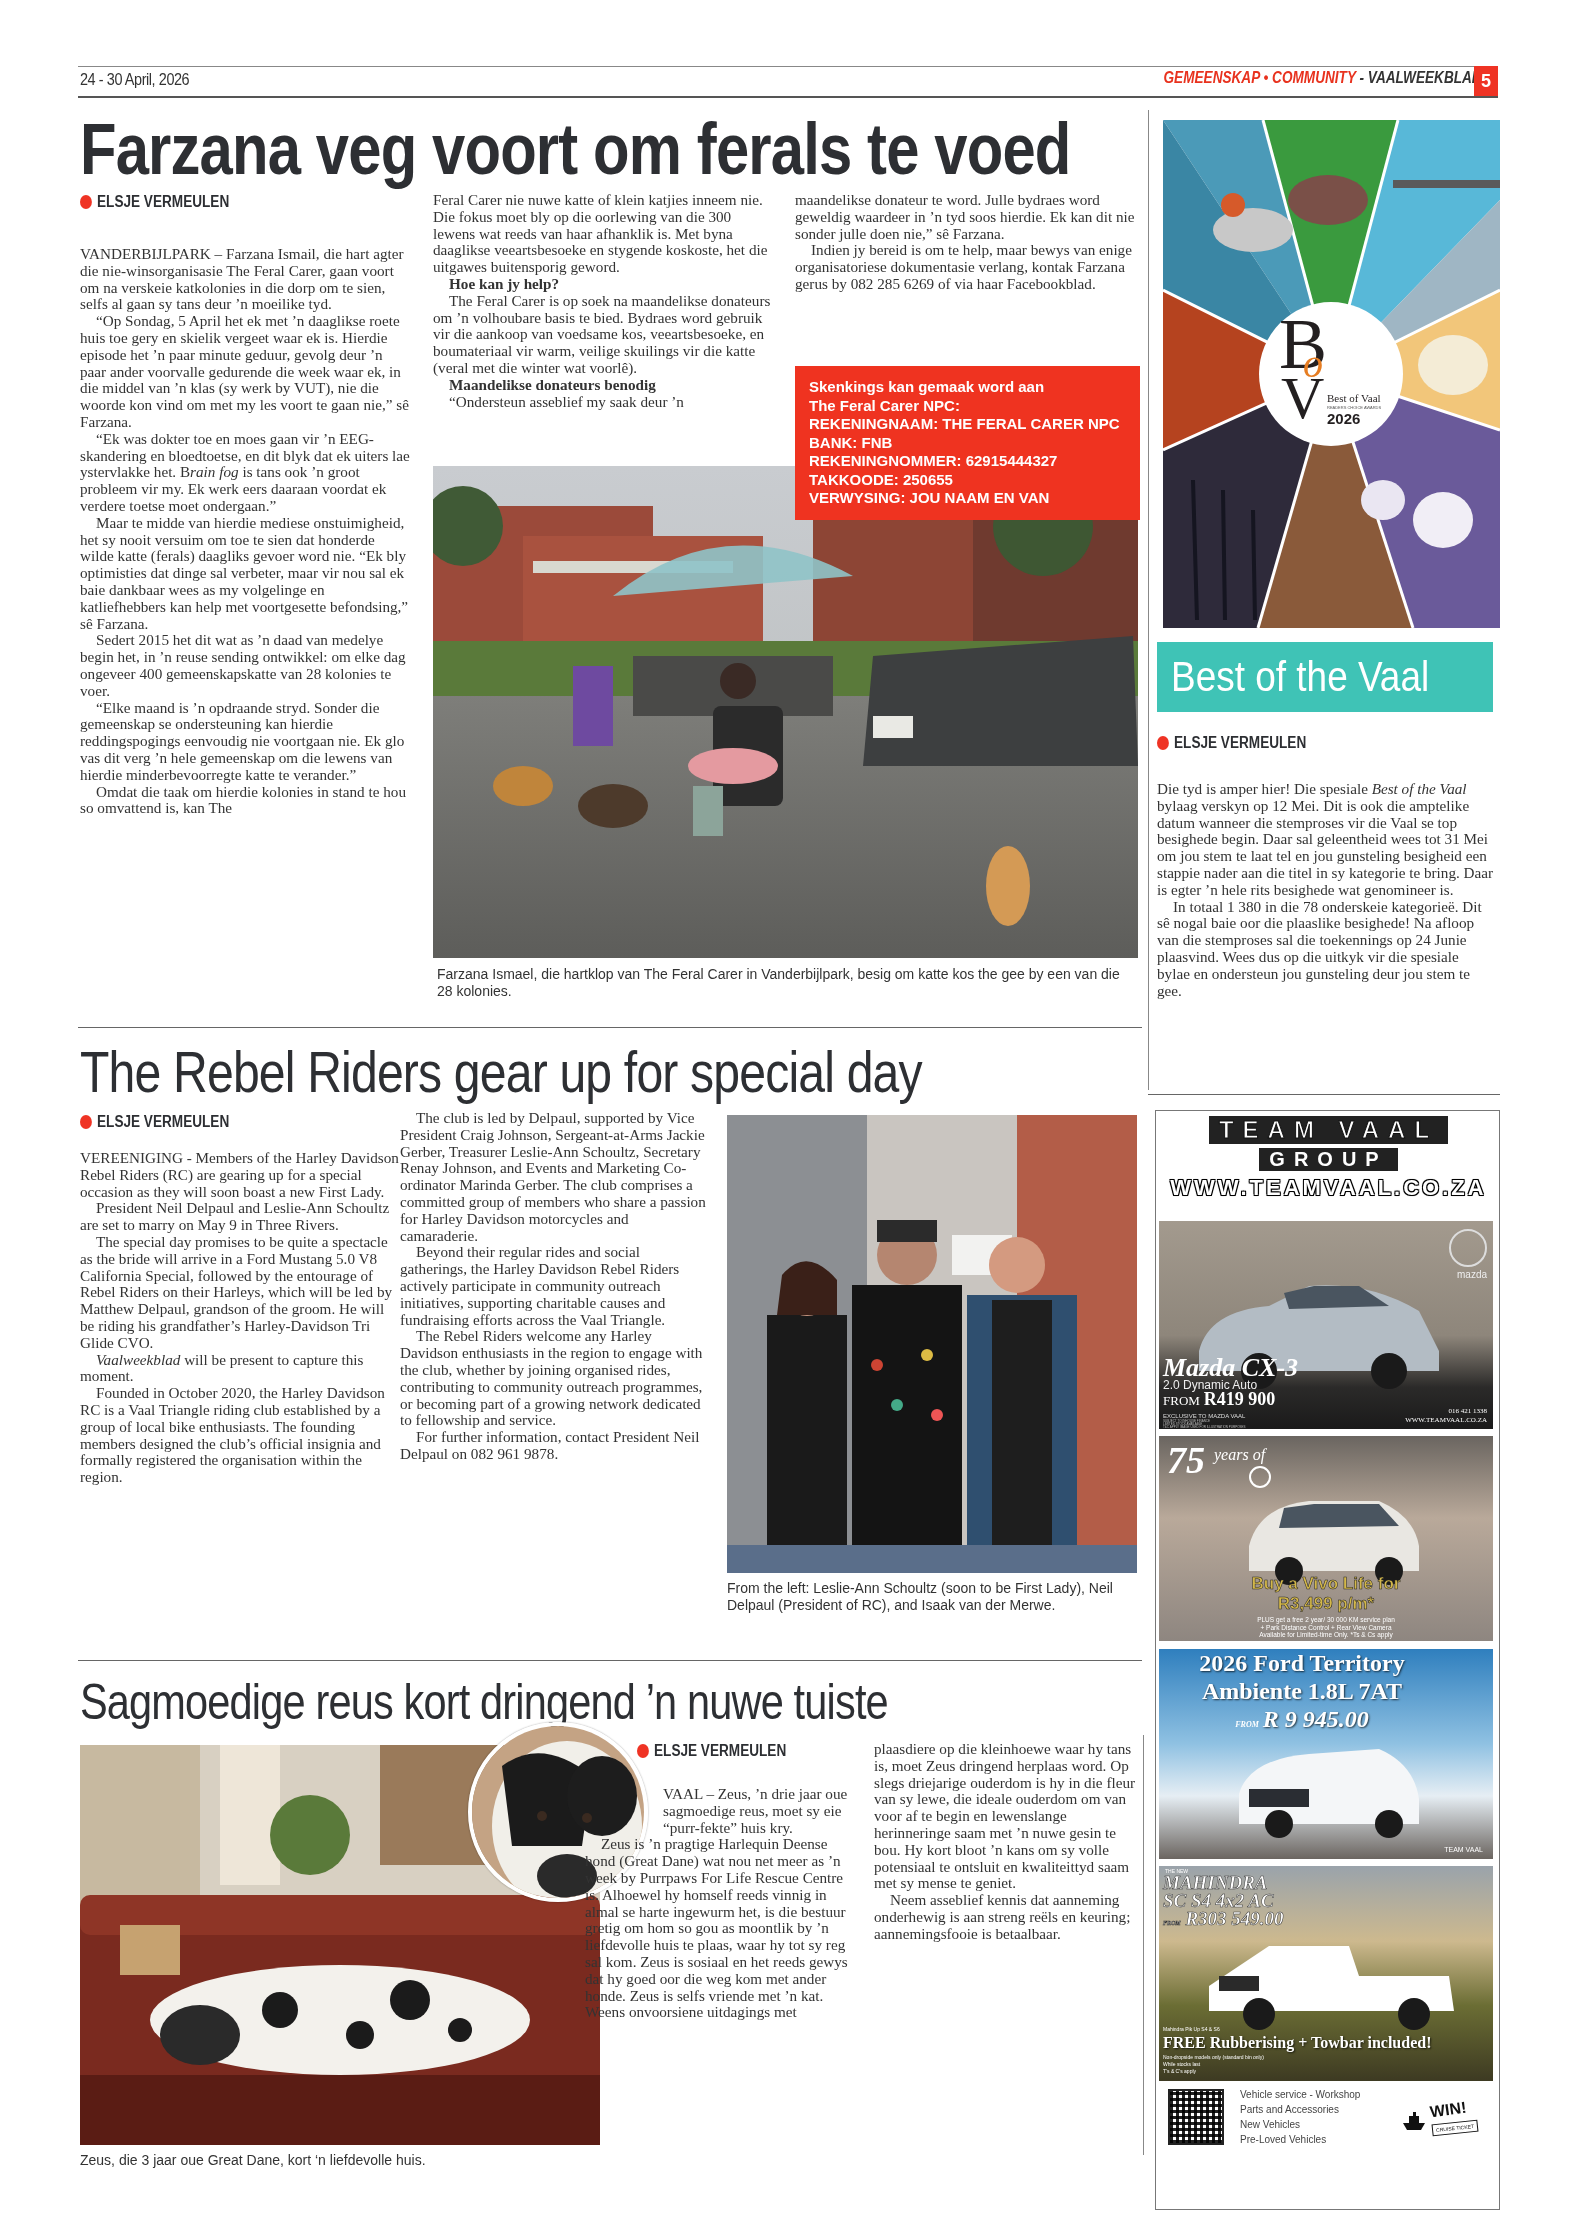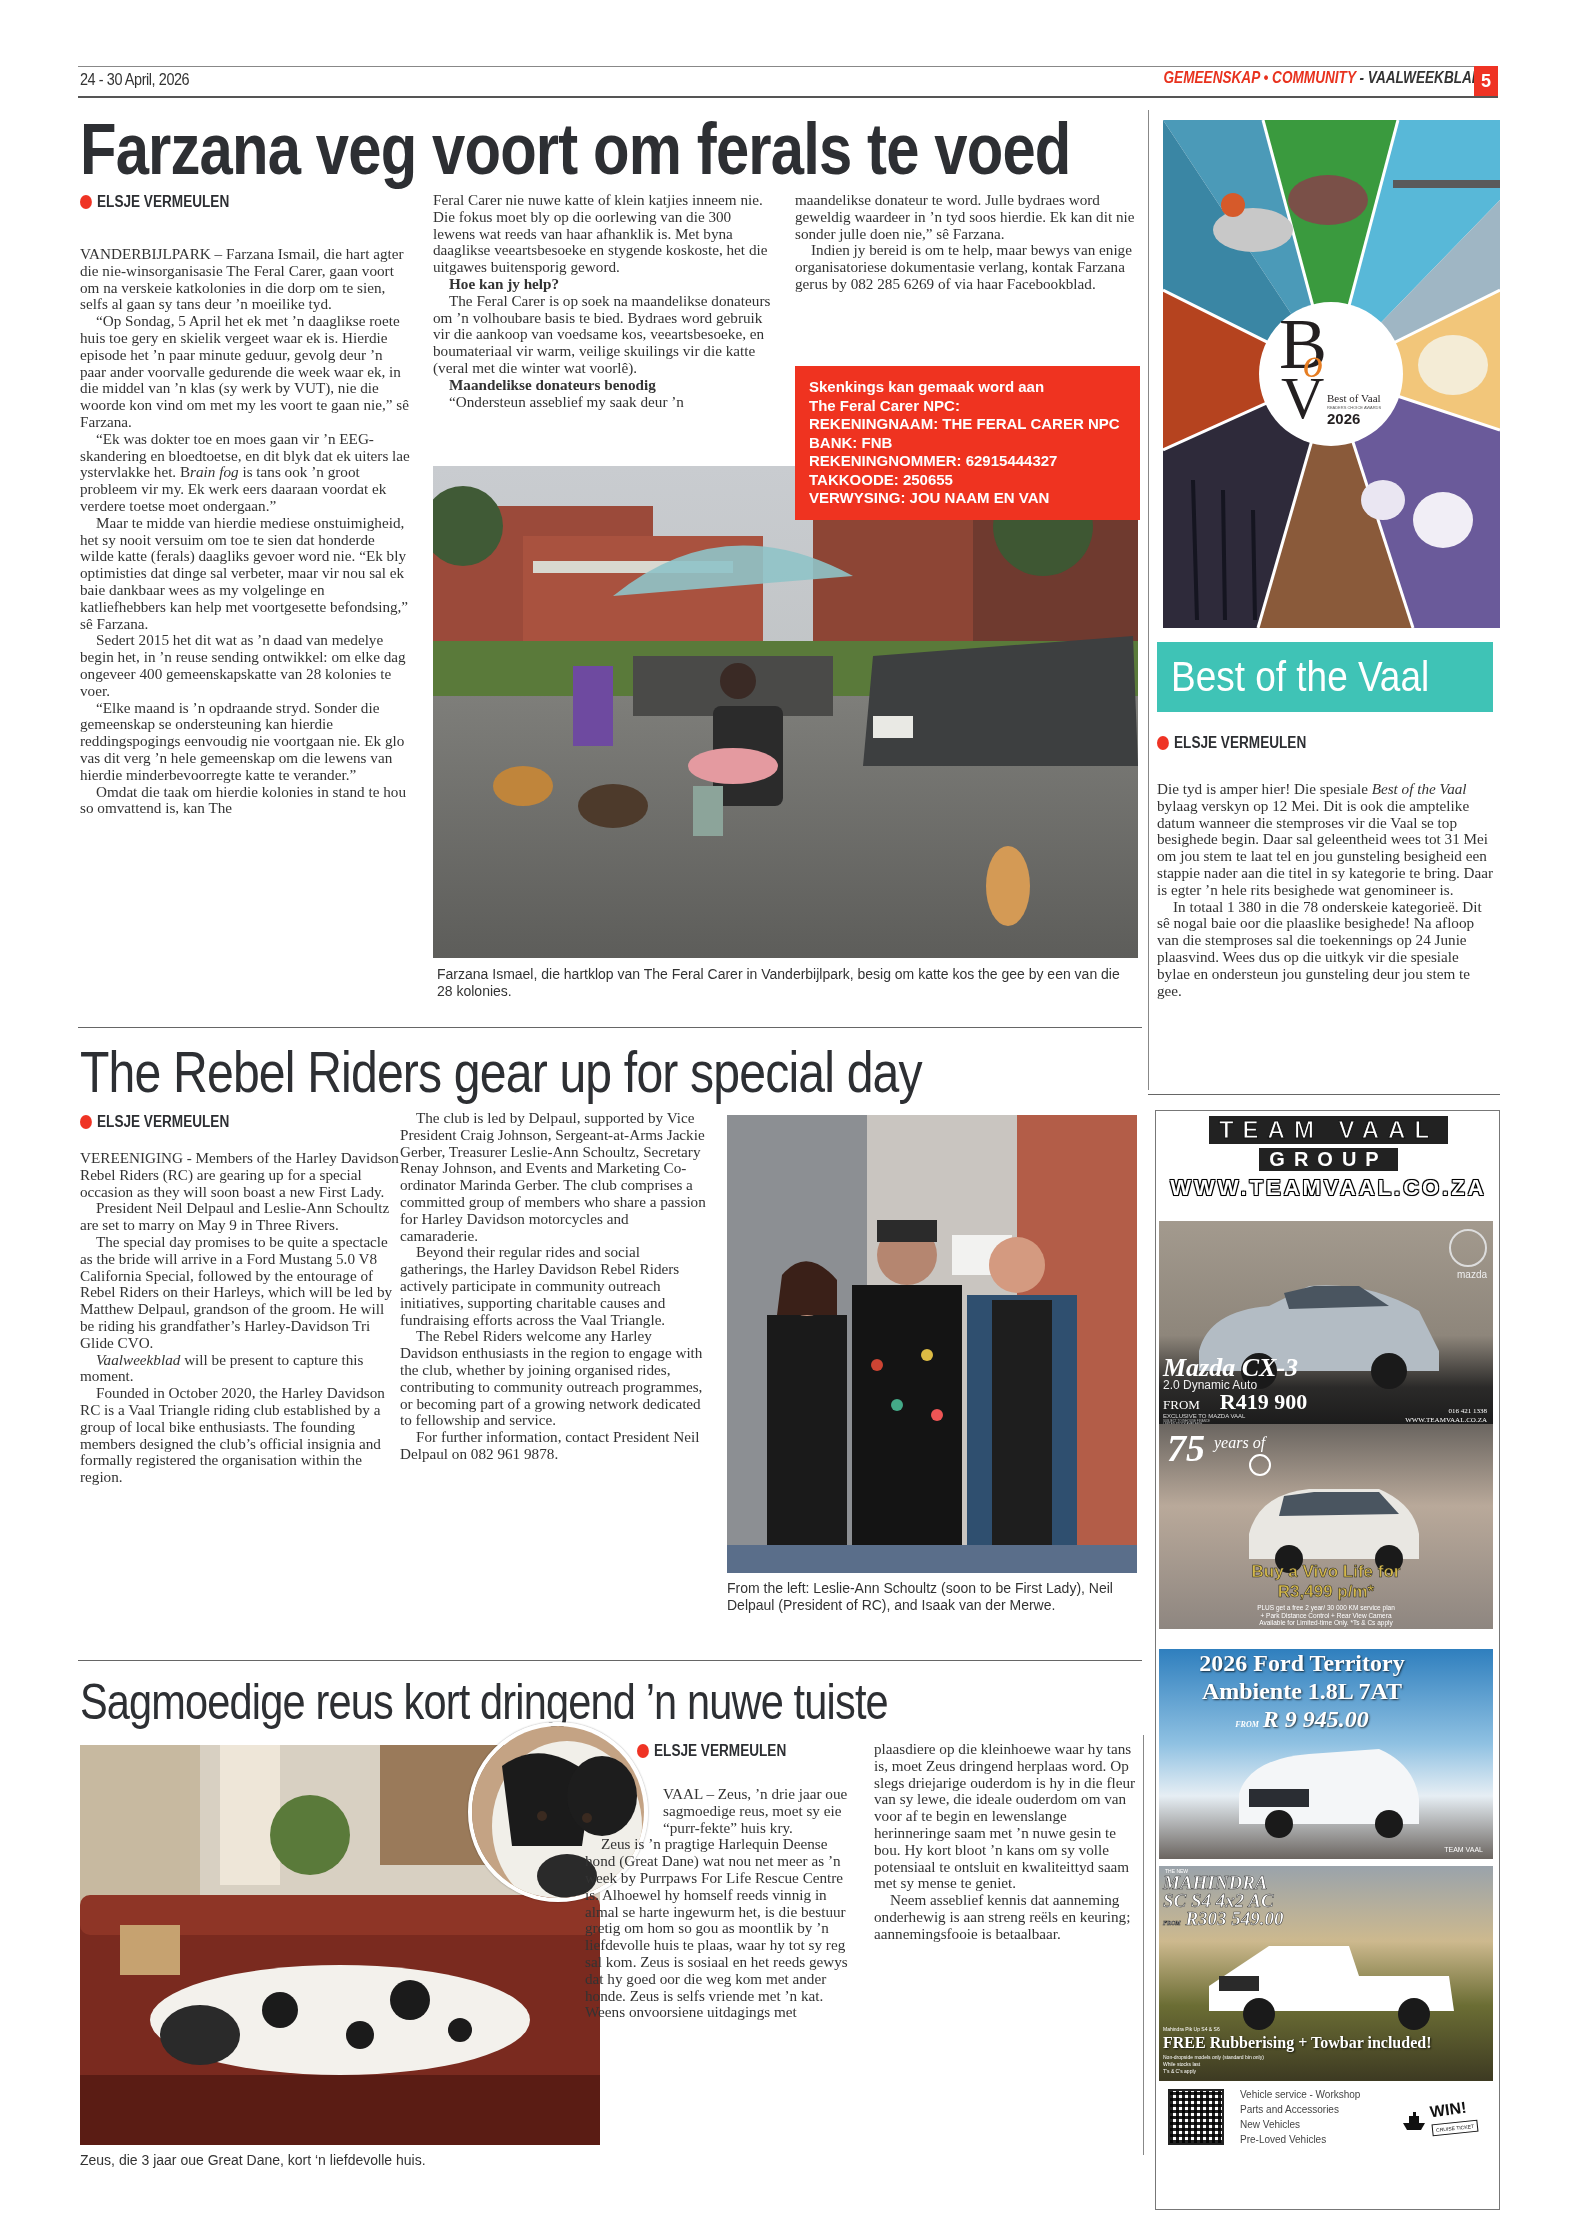--- a/index.html
+++ b/index.html
@@ -303,35 +303,35 @@
       <path d="M95 22 L 125 15 L 170 15 L 200 35 L 100 38 Z" fill="#4a5560"></path>
       <circle cx="70" cy="100" r="18" fill="#1a1a1a"></circle>
         <circle cx="200" cy="100" r="18" fill="#1a1a1a"></circle>
     </svg>
     <div class="abs" style="right:6px; top:8px; width:38px; height:38px; border-radius:50%; border:2px solid #ddd;"></div>
     <div class="abs" style="right:6px; top:48px; font-family:'Liberation Sans',sans-serif; font-size:10px; color:#eee;">mazda</div>
     <div class="abs" style="left:4px; top:132px; font-family:'Liberation Serif',serif; font-style:italic; font-weight:bold; font-size:26px; color:#fff;">Mazda CX-3</div>
     <div class="abs" style="left:4px; top:157px; font-family:'Liberation Sans',sans-serif; font-size:12px; color:#eee;">2.0 Dynamic Auto</div>
     <div class="abs" style="left:4px; top:168px; font-family:'Liberation Serif',serif; color:#fff; white-space:nowrap;">
       <span style="font-size:13px;">FROM</span>
-      <span style="font-size:22px; font-weight:bold; margin-left:16px;">R419 900</span>
+      <span style="font-size:18px; font-weight:bold; margin-left:0;">R419 900</span>
     </div>
     <div class="abs" style="left:4px; top:192px; font-family:'Liberation Sans',sans-serif; font-size:6px; color:#ddd;">EXCLUSIVE TO MAZDA VAAL</div>
     <div class="abs" style="left:4px; top:199px; font-family:'Liberation Sans',sans-serif; font-size:3px; color:#bbb; line-height:3px;">
       <div>SUBJECT TO INHOUSE FINANCE</div>
       <div>LIMITED STOCK AVAILABLE</div>
       <div>T&amp;C APPLY IMAGE USED FOR ILLUSTRATION PURPOSES</div>
     </div>
     <div class="abs" style="right:6px; top:186px; font-family:'Liberation Serif',serif; font-size:7px; color:#fff; text-align:right; line-height:9px;">
       <div>016 421 1338</div>
       <div>WWW.TEAMVAAL.CO.ZA</div>
     </div>
   </div>
 
-  <div class="abs" style="left:3px; top:313px; width:334px; height:205px; background:linear-gradient(180deg,#6a6560 0%,#b9a99a 40%,#8e8680 100%); overflow:hidden;">
+  <div class="abs" style="left:3px; top:325px; width:334px; height:205px; background:linear-gradient(180deg,#6a6560 0%,#b9a99a 40%,#8e8680 100%); overflow:hidden;">
     <svg class="abs" style="left:80px; top:50px;" width="190" height="100" viewBox="0 0 190 100">
       <path d="M10 60 Q 20 20 70 15 L 140 15 Q 175 30 180 60 L 180 85 L 10 85 Z" fill="#e9e7e2"></path>
       <path d="M45 22 L 75 18 L 140 18 L 160 40 L 40 42 Z" fill="#4a5560"></path>
       <circle cx="50" cy="85" r="14" fill="#1a1a1a"></circle>
         <circle cx="150" cy="85" r="14" fill="#1a1a1a"></circle>
     </svg>
     <div class="abs" style="left:8px; top:2px; font-family:'Liberation Serif',serif; font-style:italic; font-weight:bold; font-size:38px; color:#fff;">75</div>
     <div class="abs" style="left:55px; top:10px; font-family:'Liberation Serif',serif; font-style:italic; font-size:16px; color:#fff;">years of</div>
     <div class="abs" style="left:90px; top:30px; width:22px; height:22px; border-radius:50%; border:2px solid #fff;"></div>
     <div class="abs" style="left:0; top:138px; width:334px; text-align:center; font-family:'Liberation Sans',sans-serif; font-weight:bold; font-size:17px; color:#1a1a1a; line-height:20px;">

